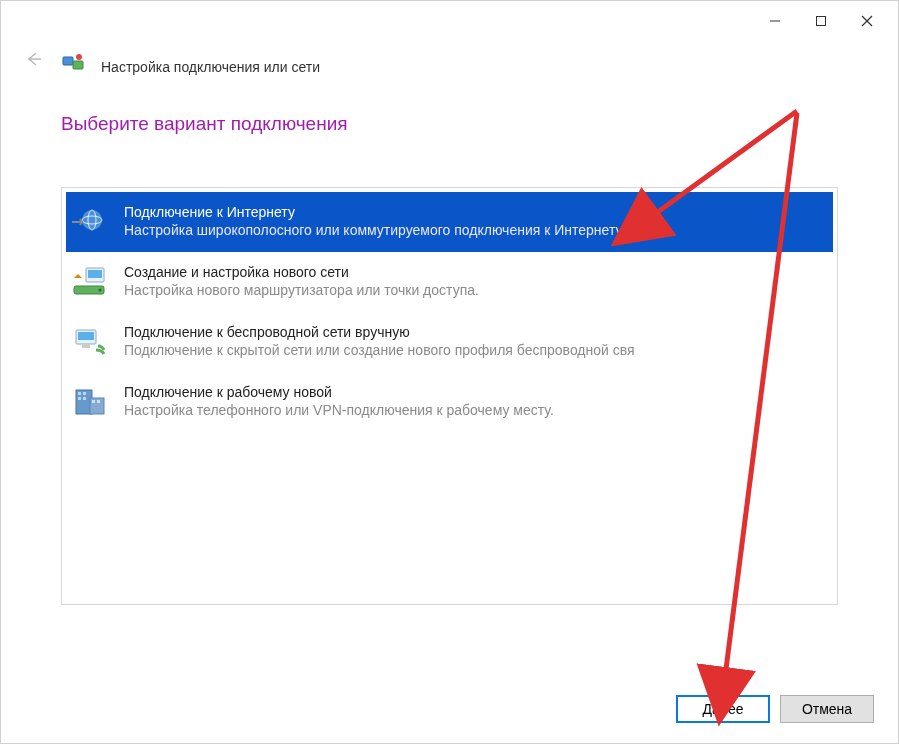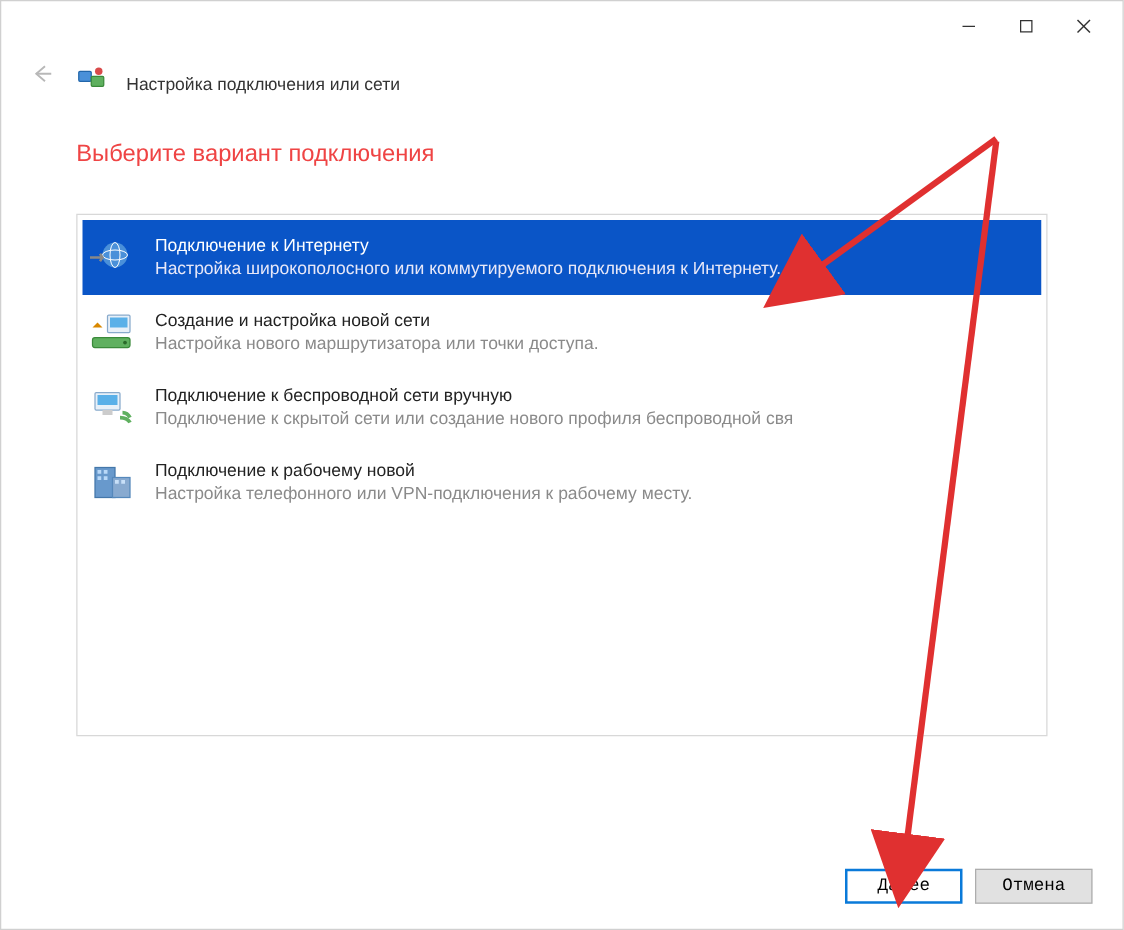--- a/index.html
+++ b/index.html
@@ -43,24 +43,24 @@
       height: 24px;
     }
     .header-title {
       font-size: 14px;
       color: #333;
     }
     .content {
       padding: 20px 60px 0 60px;
     }
     .main-heading {
-      color: #ef4444;
+      color: #a21caf;
       font-size: 19px;
       font-weight: 400;
-      margin-bottom: 36px;
+      margin-bottom: 52px;
     }
     .options-box {
       border: 1px solid #d8d8d8;
       padding: 4px;
       height: 418px;
     }
     .option {
       display: flex;
       align-items: flex-start;
       padding: 10px 4px;
@@ -92,21 +92,21 @@
       position: absolute;
       bottom: 20px;
       right: 24px;
       display: flex;
       gap: 10px;
     }
     .btn {
       min-width: 94px;
       height: 28px;
       font-size: 14px;
-      font-family: Liberation Mono, monospace;
+      font-family: Liberation Sans, sans-serif;
       border: 1px solid #adadad;
       background: #e1e1e1;
       cursor: pointer;
       padding: 0 16px;
     }
     .btn.primary {
       background: #fff;
       border: 2px solid #0a7ad9;
     }
     
@@ -182,21 +182,21 @@
       <div class="option-icon">
         <svg width="40" height="40" viewBox="0 0 40 40">
           <rect x="16" y="6" width="18" height="14" rx="1" fill="#e8f0f8" stroke="#88aacc"></rect>
           <rect x="18" y="8" width="14" height="8" fill="#5ab0e8"></rect>
           <rect x="4" y="24" width="30" height="8" rx="2" fill="#5fb05f" stroke="#3a8a3a"></rect>
           <path d="M4 16 L8 12 L12 16" fill="#d98800"></path>
           <circle cx="30" cy="28" r="1.5" fill="#2a6a2a"></circle>
         </svg>
       </div>
       <div class="option-text">
-        <div class="option-title">Создание и настройка новой сети</div>
+        <div class="option-title">Создание и настройка нового сети</div>
         <div class="option-desc">Настройка нового маршрутизатора или точки доступа.</div>
       </div>
     </div>
 
     <div class="option">
       <div class="option-icon">
         <svg width="40" height="40" viewBox="0 0 40 40">
           <rect x="6" y="8" width="20" height="14" rx="1" fill="#e8f0f8" stroke="#88aacc"></rect>
           <rect x="8" y="10" width="16" height="8" fill="#5ab0e8"></rect>
           <rect x="12" y="22" width="8" height="4" fill="#ccc"></rect>

